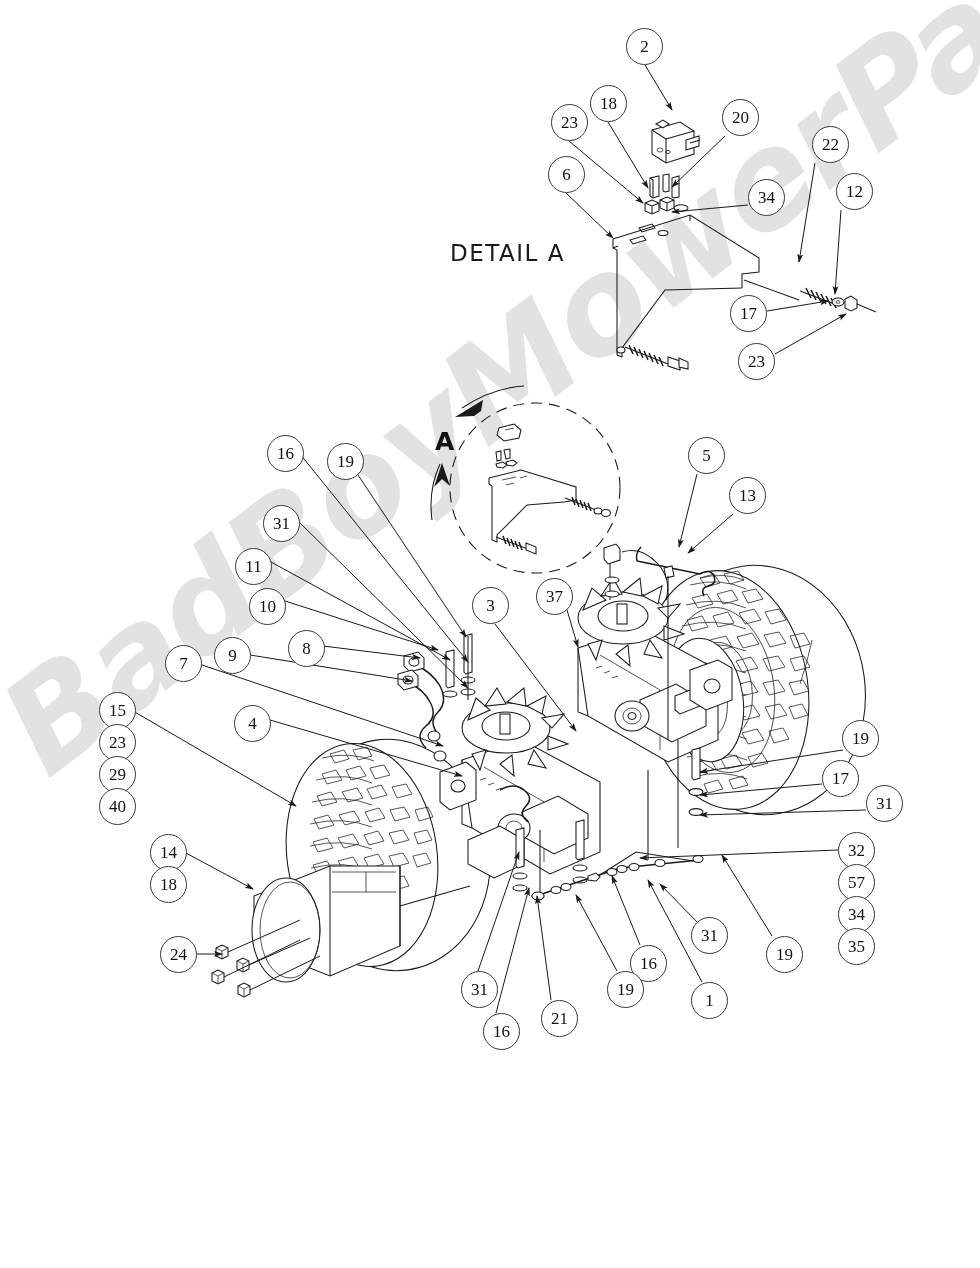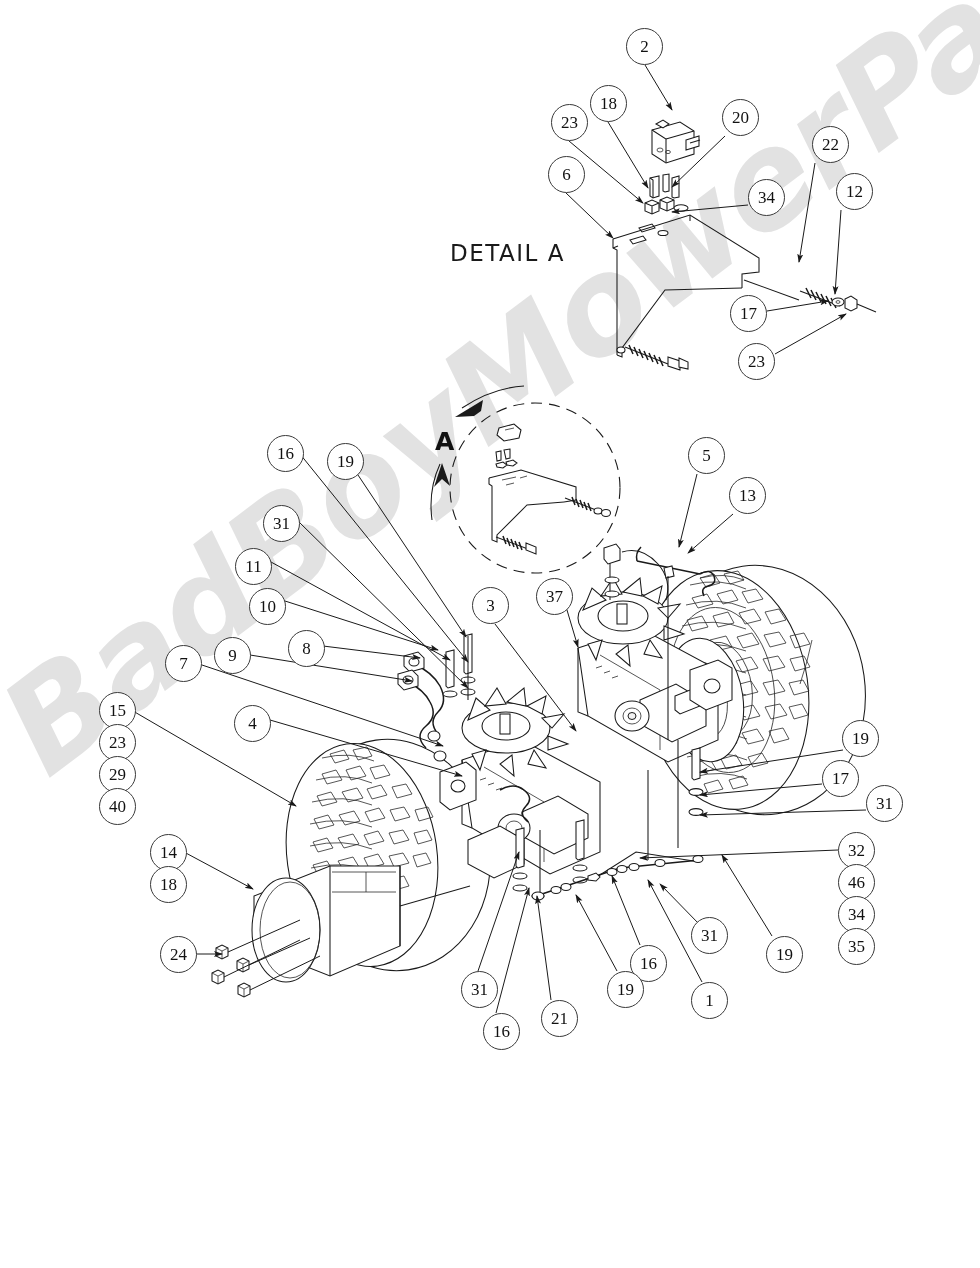--- a/index.html
+++ b/index.html
@@ -486,21 +486,21 @@
       <div class="cal" style="left: 150px; top: 866px;">18</div>
       <div class="cal" style="left: 160px; top: 936px;">24</div>
       <div class="cal" style="left: 472px; top: 587px;">3</div>
       <div class="cal" style="left: 536px; top: 578px;">37</div>
       <div class="cal" style="left: 688px; top: 437px;">5</div>
       <div class="cal" style="left: 729px; top: 477px;">13</div>
       <div class="cal" style="left: 842px; top: 720px;">19</div>
       <div class="cal" style="left: 822px; top: 760px;">17</div>
       <div class="cal" style="left: 866px; top: 785px;">31</div>
       <div class="cal" style="left: 838px; top: 832px;">32</div>
-      <div class="cal" style="left: 838px; top: 864px;">46</div>
+      <div class="cal" style="left: 838px; top: 864px;">57</div>
       <div class="cal" style="left: 838px; top: 896px;">34</div>
       <div class="cal" style="left: 838px; top: 928px;">35</div>
       <div class="cal" style="left: 691px; top: 917px;">31</div>
       <div class="cal" style="left: 766px; top: 936px;">19</div>
       <div class="cal" style="left: 691px; top: 982px;">1</div>
       <div class="cal" style="left: 630px; top: 945px;">16</div>
       <div class="cal" style="left: 607px; top: 971px;">19</div>
       <div class="cal" style="left: 541px; top: 1000px;">21</div>
       <div class="cal" style="left: 483px; top: 1013px;">16</div>
       <div class="cal" style="left: 461px; top: 971px;">31</div>

